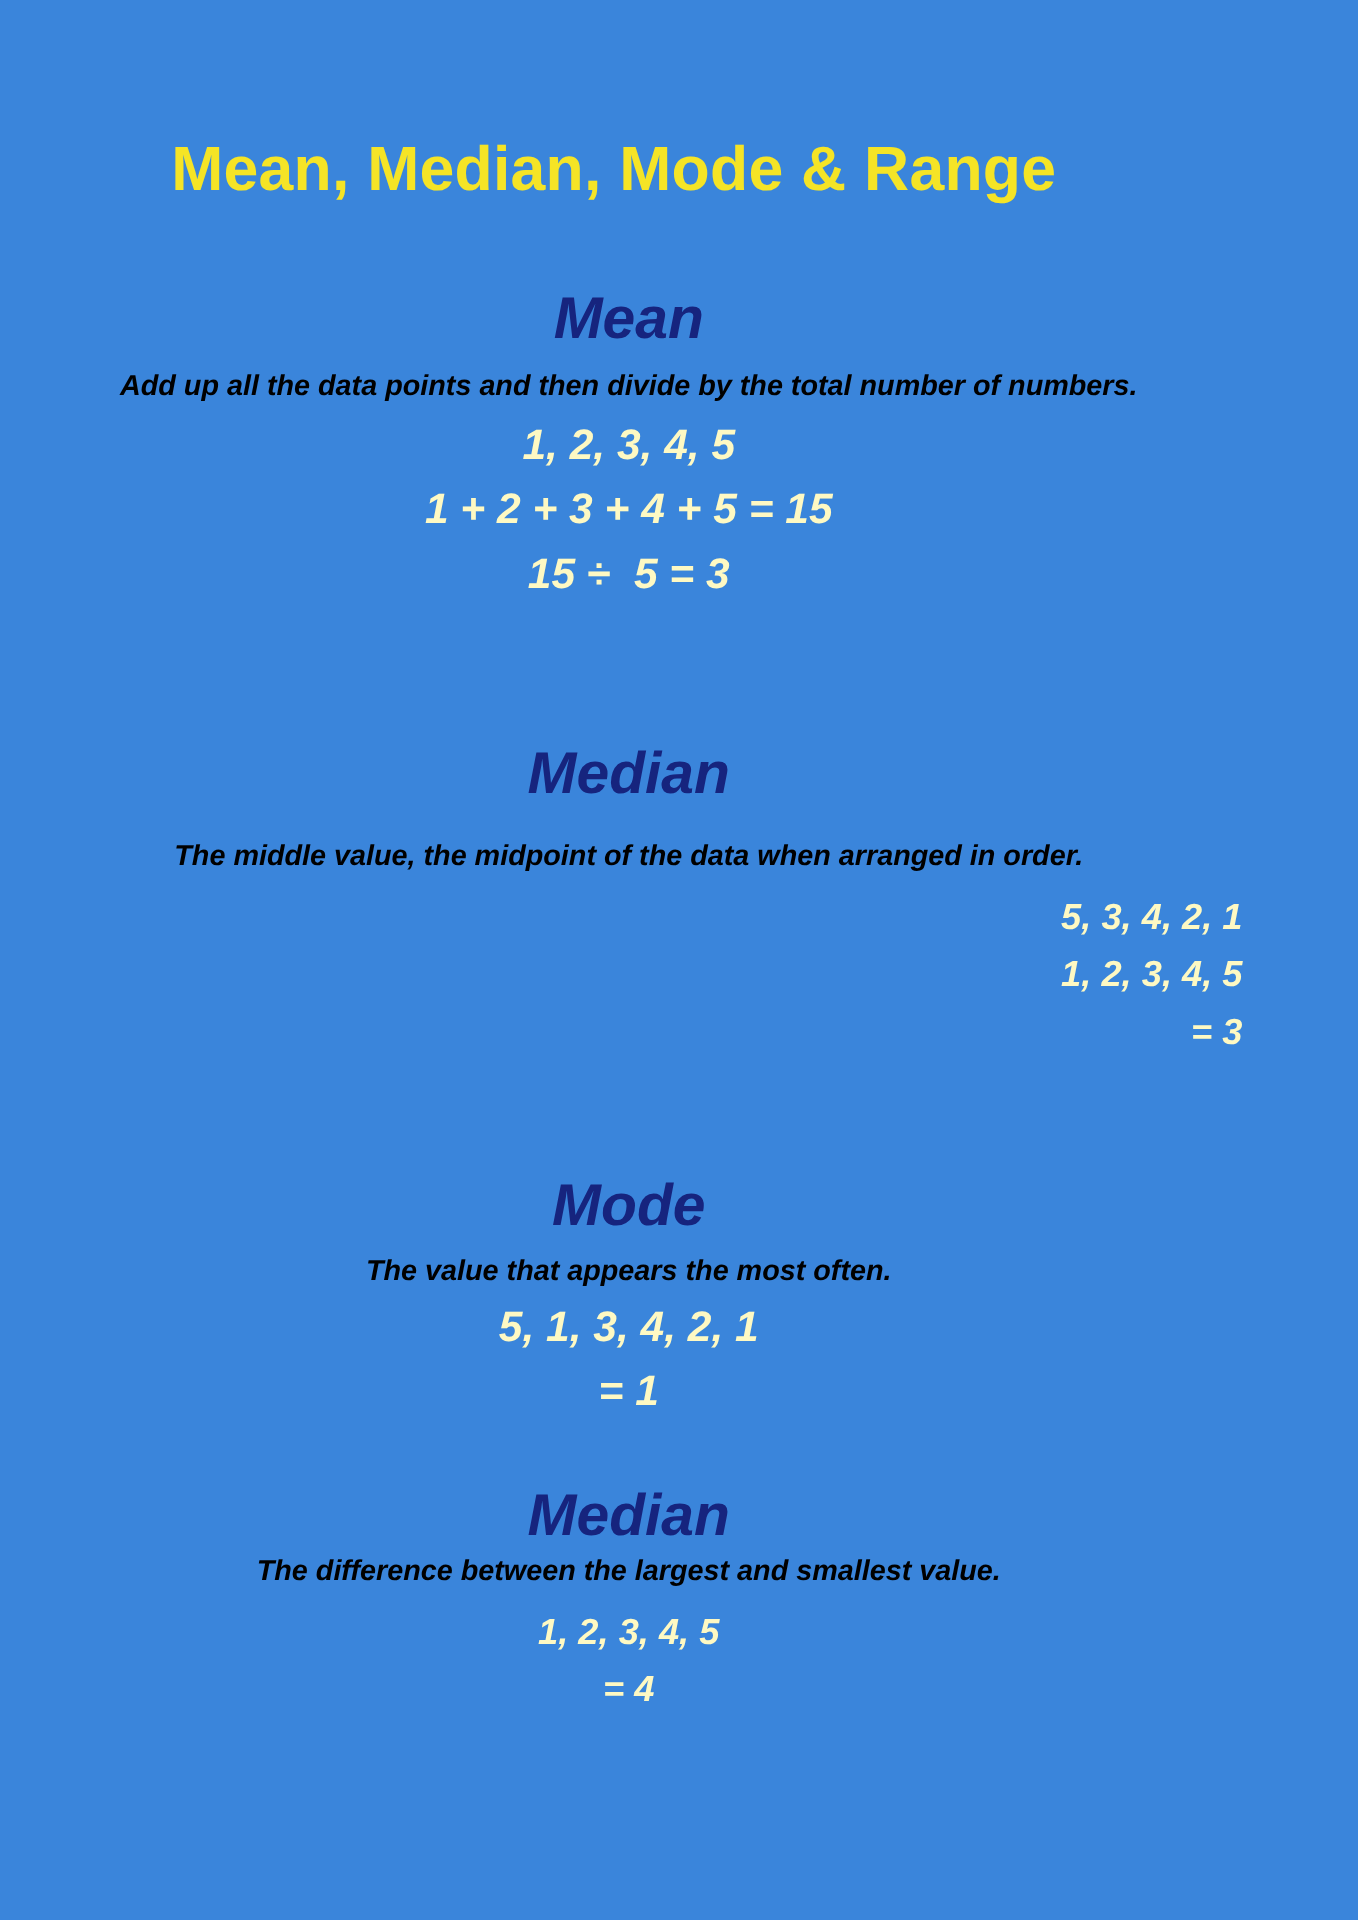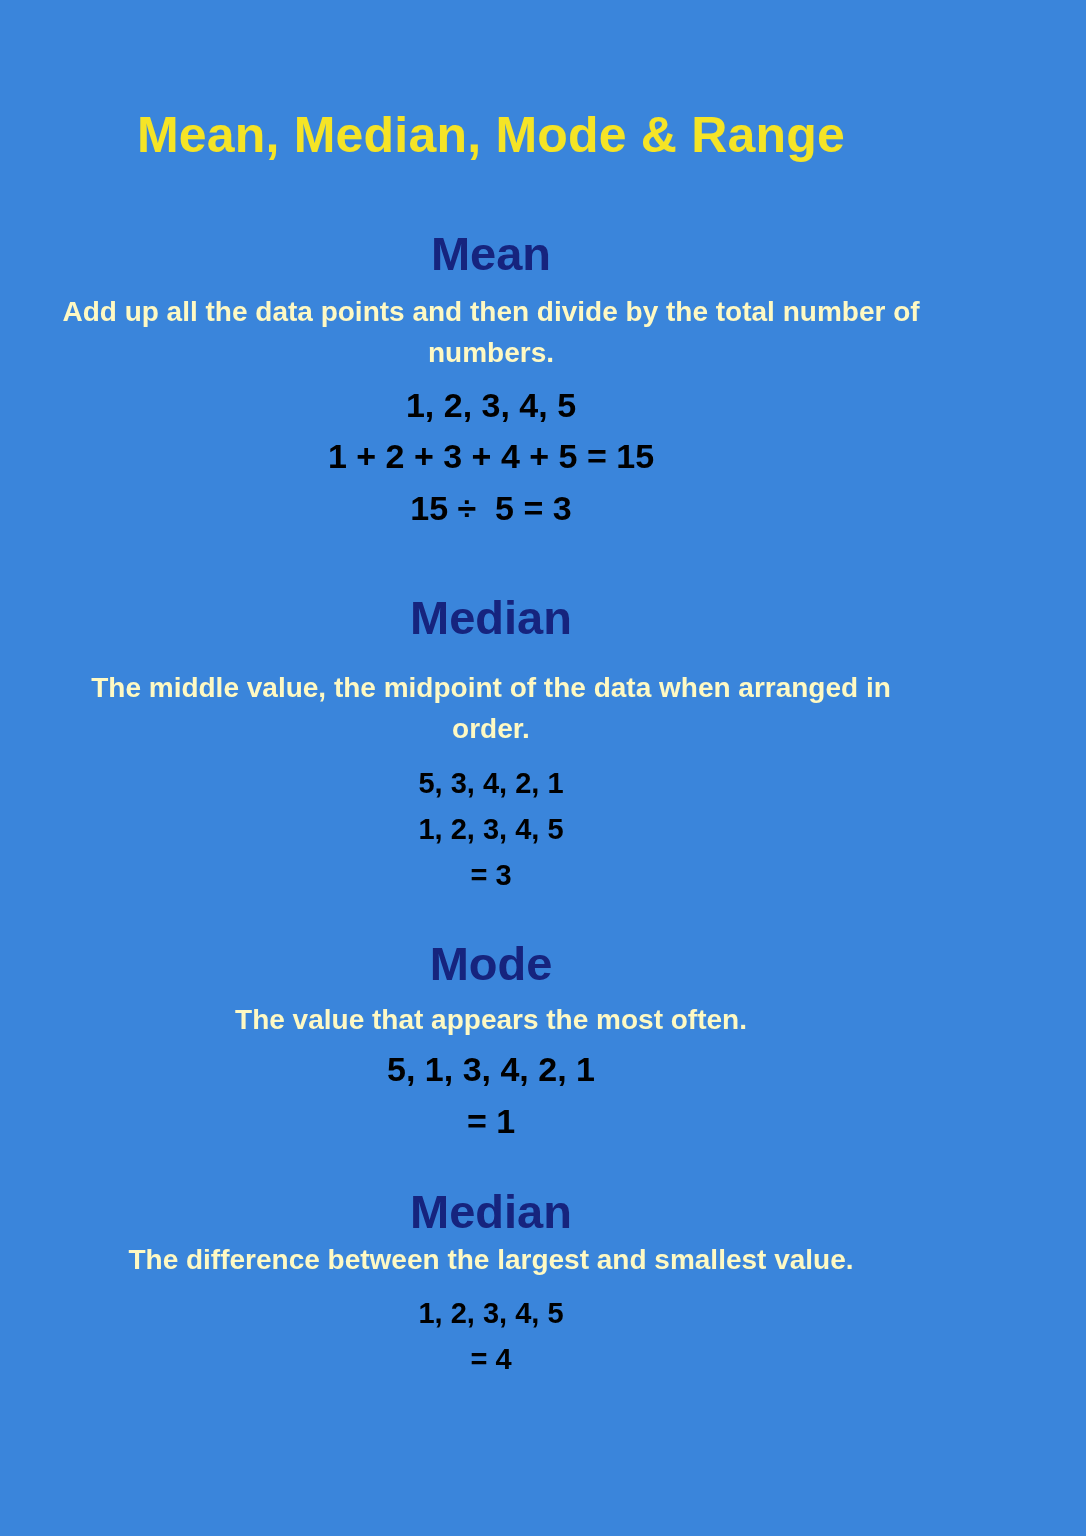--- a/index.html
+++ b/index.html
@@ -33,50 +33,51 @@
     color: #f5e426;
     font-size: 50px;
     font-weight: bold;
     letter-spacing: 0.2px;
     line-height: 1.1;
   }
 
   
   .section {
     position: absolute;
-    left: 0;
+    left: 12px;
     width: 100%;
     text-align: center;
+    font-style: italic;
   }
 
   .section-heading {
     color: #16247e;
     font-size: 47px;
     font-weight: bold;
     line-height: 1.12;
     margin: 0;
   }
 
   .section-desc {
-    color: #fef9c3;
-    font-weight: bold;
-    font-size: 28px;
+    color: #000000;
+    font-weight: bold;
+    font-size: 23px;
     line-height: 1.48;
     margin: 4px auto 0 auto;
     max-width: 900px;
   }
 
   .example-list {
     margin: 0;
     padding: 0;
     list-style: none;
   }
 
   .example-line {
-    color: #000000;
+    color: #fef9c3;
     font-weight: bold;
     white-space: pre;
   }
 
   
   .example-lg .example-line {
     font-size: 34px;
     line-height: 1.52;
   }
 
@@ -91,21 +92,21 @@
   #section-median { top: 592px; }
   #section-mode   { top: 938px; }
   #section-range  { top: 1186px; }
 
   #section-mean .section-desc   { margin-top: 10px; max-width: 880px; }
   #section-median .section-desc { margin-top: 22px; max-width: 840px; }
   #section-mode .section-desc   { margin-top: 8px;  max-width: 900px; }
   #section-range .section-desc  { margin-top: 0; max-width: 800px; }
 
   #section-mean .example-list   { margin-top: 6px; }
-  #section-median .example-list { margin-top: 10px; }
+  #section-median .example-list { margin-top: 10px; text-align: right; }
   #section-mode .example-list   { margin-top: 4px; }
   #section-range .example-list  { margin-top: 10px; }
 
   
   .logo {
     position: absolute;
     left: 16px;
     bottom: 10px;
     width: 210px;
   }

